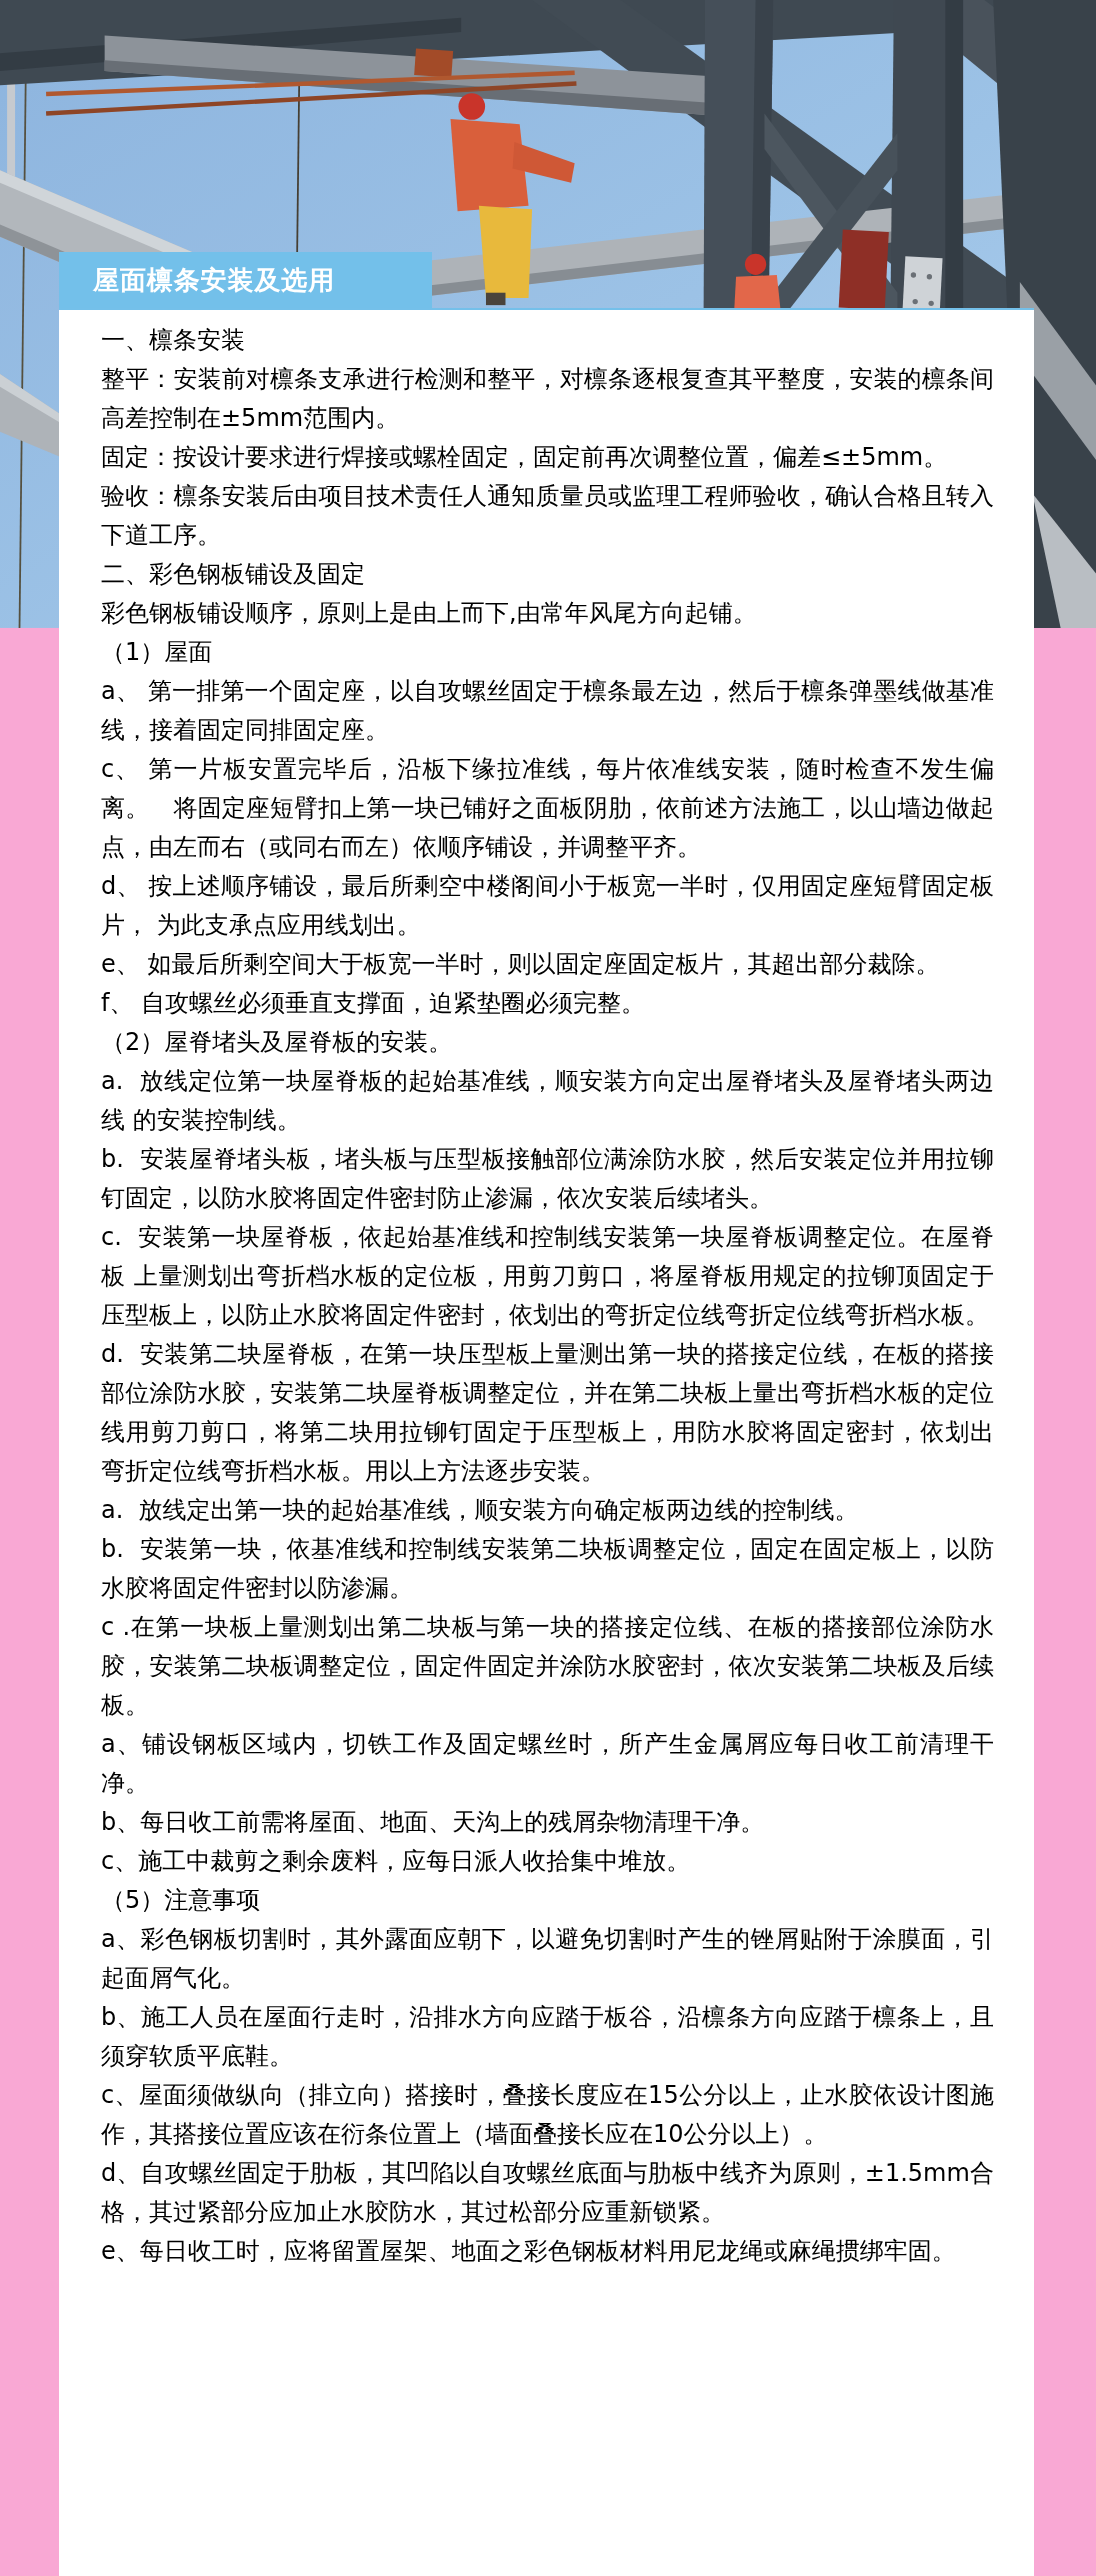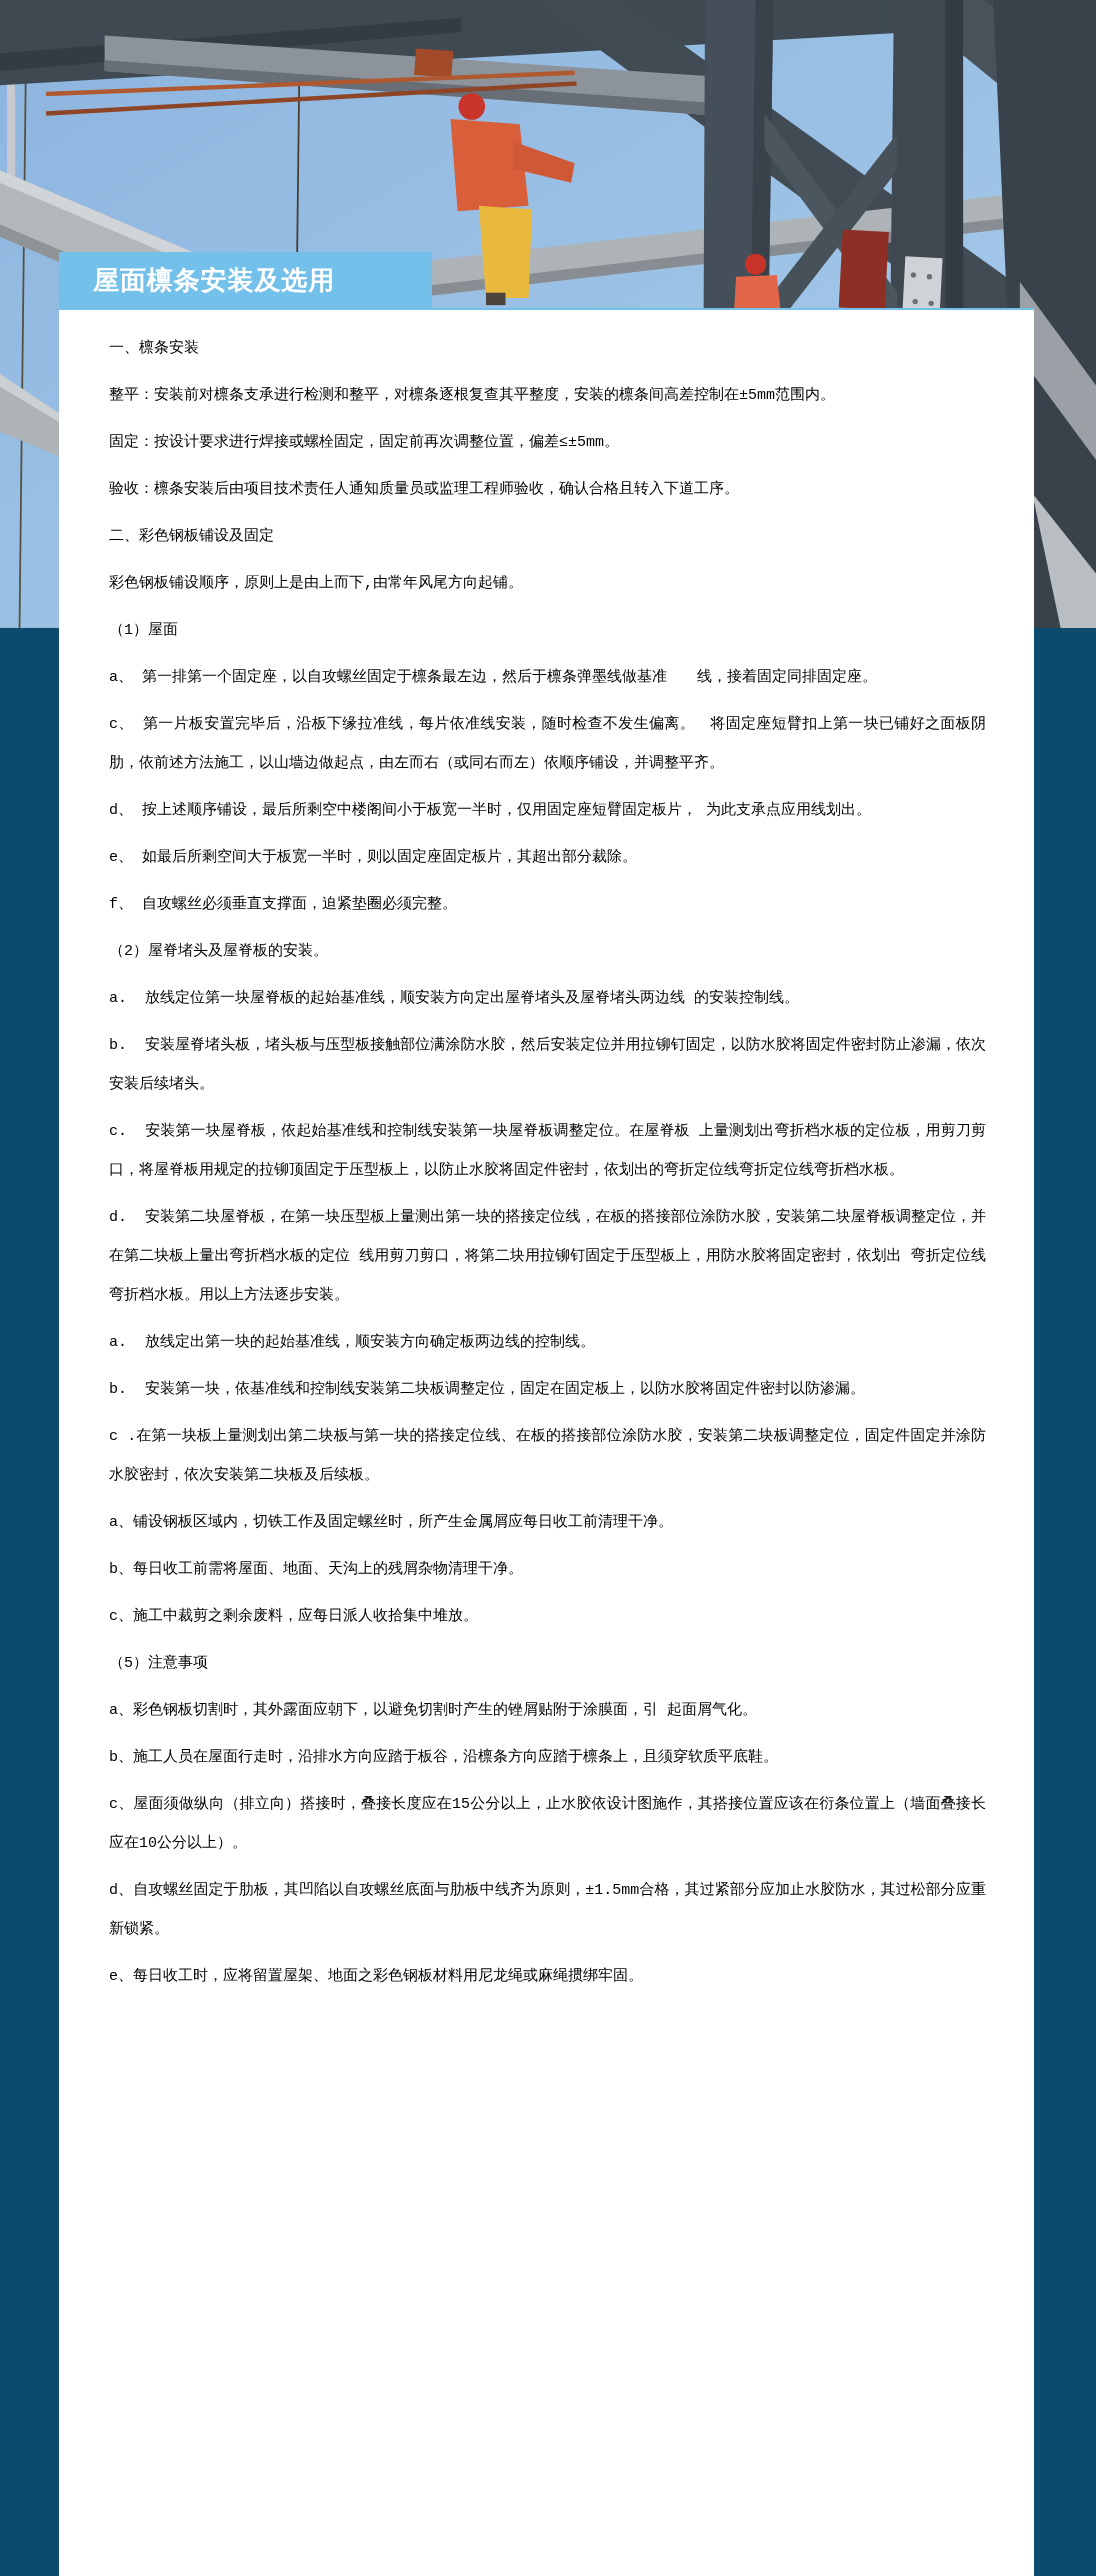--- a/index.html
+++ b/index.html
@@ -1,38 +1,38 @@
 <!DOCTYPE html>
 <html style="font-size:14px"><head>
 <meta charset="utf-8">
 <style>
   html,body{margin:0;padding:0;}
   body{
     width:1097px;height:2576px;background:#ffffff;position:relative;
     font-family:"DejaVu Sans","Liberation Sans",sans-serif;
   }
-  .page{position:relative;width:1097px;height:2576px;overflow:hidden;background:#0c4a6e;}
+  .page{position:relative;width:1097px;height:2576px;overflow:hidden;background:#f9a8d4;}
   .photo{position:absolute;left:0;top:0;width:1097px;height:628px;z-index:1;}
   .photo svg{display:block;}
   .banner{
     position:absolute;left:59px;top:252px;width:373px;height:56px;z-index:3;
     display:flex;align-items:center;box-sizing:border-box;padding-left:34px;
   }
   .banner-title{
     color:#ffffff;font-size:26px;font-weight:bold;letter-spacing:0.9px;white-space:nowrap;
   }
   .content{
     position:absolute;left:59px;top:308px;width:975px;height:2268px;z-index:2;
     background:#ffffff;box-sizing:border-box;
     border-top:2.7px solid #74c0ea;
     padding:10.6px 40px 27px 42px;
   }
   .para{
-    margin:8px;padding:0;color:#000000;font-size:15px;line-height:39px;
-    text-align:justify;white-space:pre-wrap;word-break:break-all;font-family:Liberation Mono, monospace;
+    margin:0;padding:0;color:#000000;font-size:24px;line-height:39px;
+    text-align:justify;white-space:pre-wrap;word-break:break-all;
   }
 </style>
 </head>
 <body>
 
 <div class="page">
 
   <div class="photo">
     <svg width="1097" height="628" viewBox="0 0 1237 708" xmlns="http://www.w3.org/2000/svg">
       <defs>

